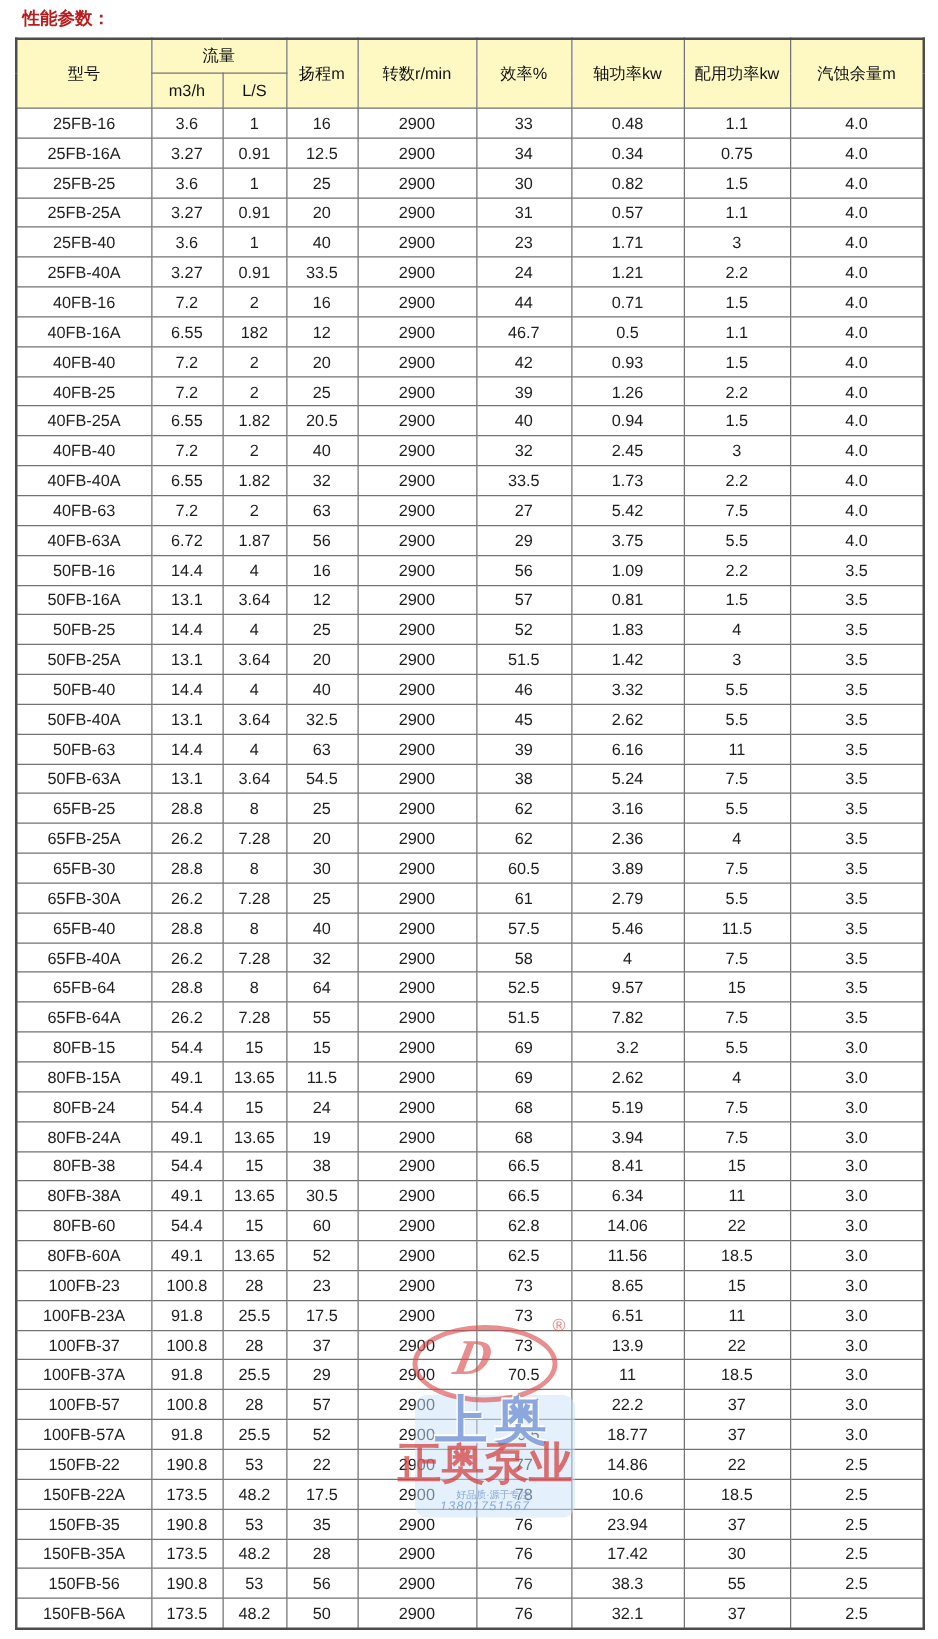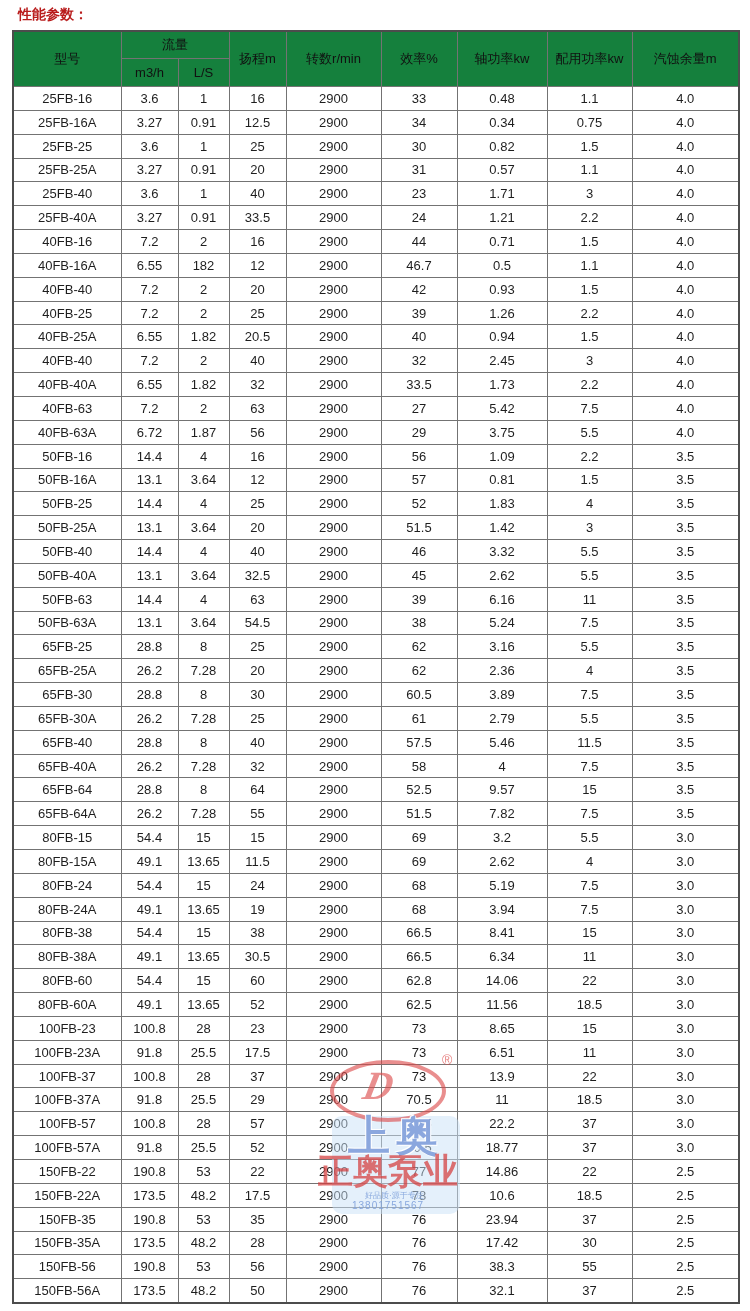--- a/index.html
+++ b/index.html
@@ -14,21 +14,21 @@
   table.spec {
     position:absolute; left:12px; top:30px; width:726px;
     border-collapse:collapse; table-layout:fixed;
     border:2px solid #4c4c4c;
   }
   .spec th, .spec td {
     border:1px solid #737373; text-align:center; vertical-align:middle;
     padding:0; overflow:hidden; white-space:nowrap;
     font-size:13px; color:#1e1e1e; font-weight:normal;
   }
-  .spec thead th { background:#15803d; color:#111; }
+  .spec thead th { background:#fef9c3; color:#111; }
   .spec thead tr.h1 th { height:26px; }
   .spec thead tr.h2 th { height:27px; }
   .spec tbody tr { height:23.85px;margin-top:23px; }
 
   
   .watermark {
     position:absolute; left:326px; top:1050px; width:142px; height:172px;
     pointer-events:none; z-index:5;
   }
   .wm-panel {
@@ -58,21 +58,21 @@
   .wm-line2 {
     position:absolute; left:-8px; top:102px; font-size:35px; font-weight:bold;
     color:rgba(212,60,60,0.72); line-height:38px; white-space:nowrap;text-align:center;
   }
   .wm-line3 {
     position:absolute; left:16px; top:140px; font-size:8px;
     color:rgba(125,160,218,0.9); white-space:nowrap;margin-left:23px;
   }
   .wm-phone {
     position:absolute; left:26px; top:150px; font-size:10px; letter-spacing:1px;
-    color:rgba(125,160,218,0.9); white-space:nowrap;
+    color:rgba(125,160,218,0.9); white-space:nowrap;font-style:italic;
   }
 </style>
 </head>
 <body>
 
 <div class="page-title">性能参数：</div>
 
 <table class="spec">
   <colgroup>
     <col style="width:108px">

